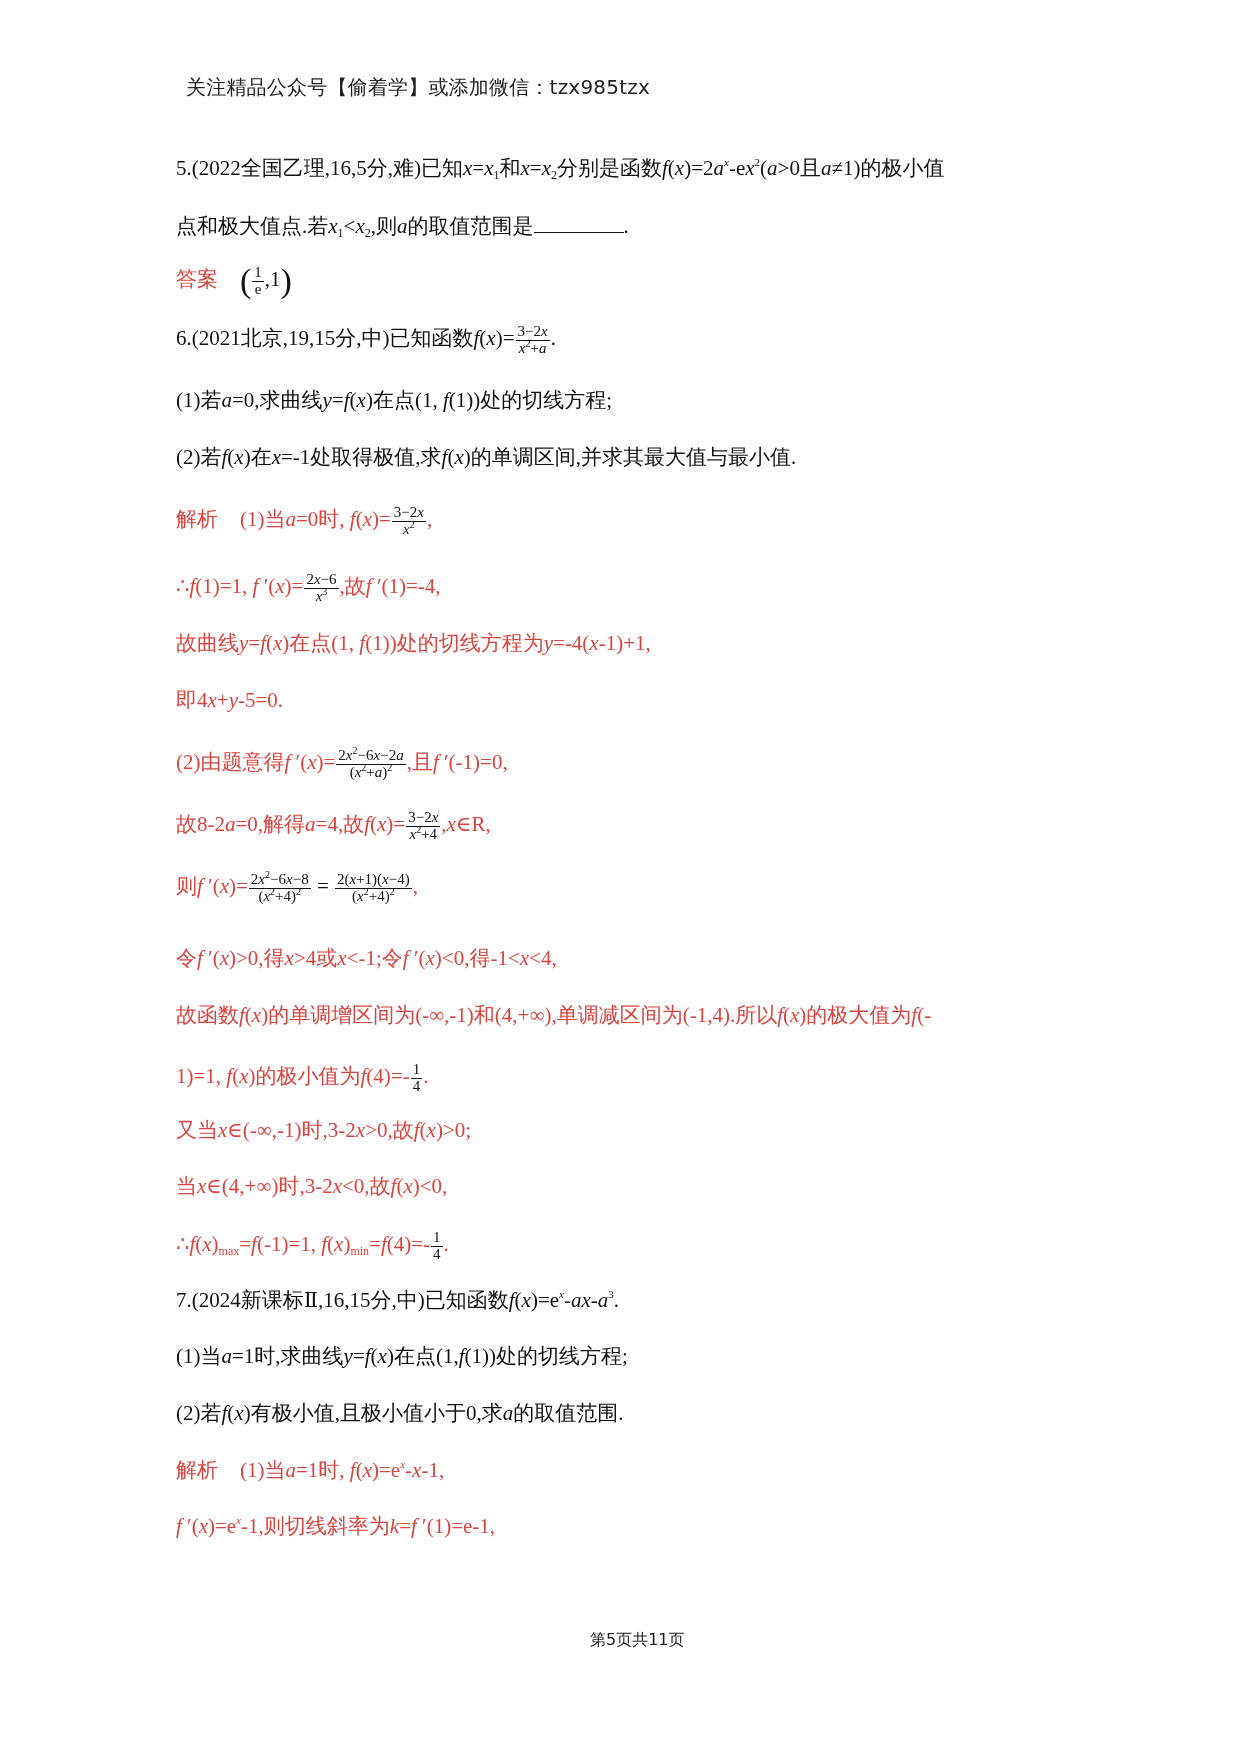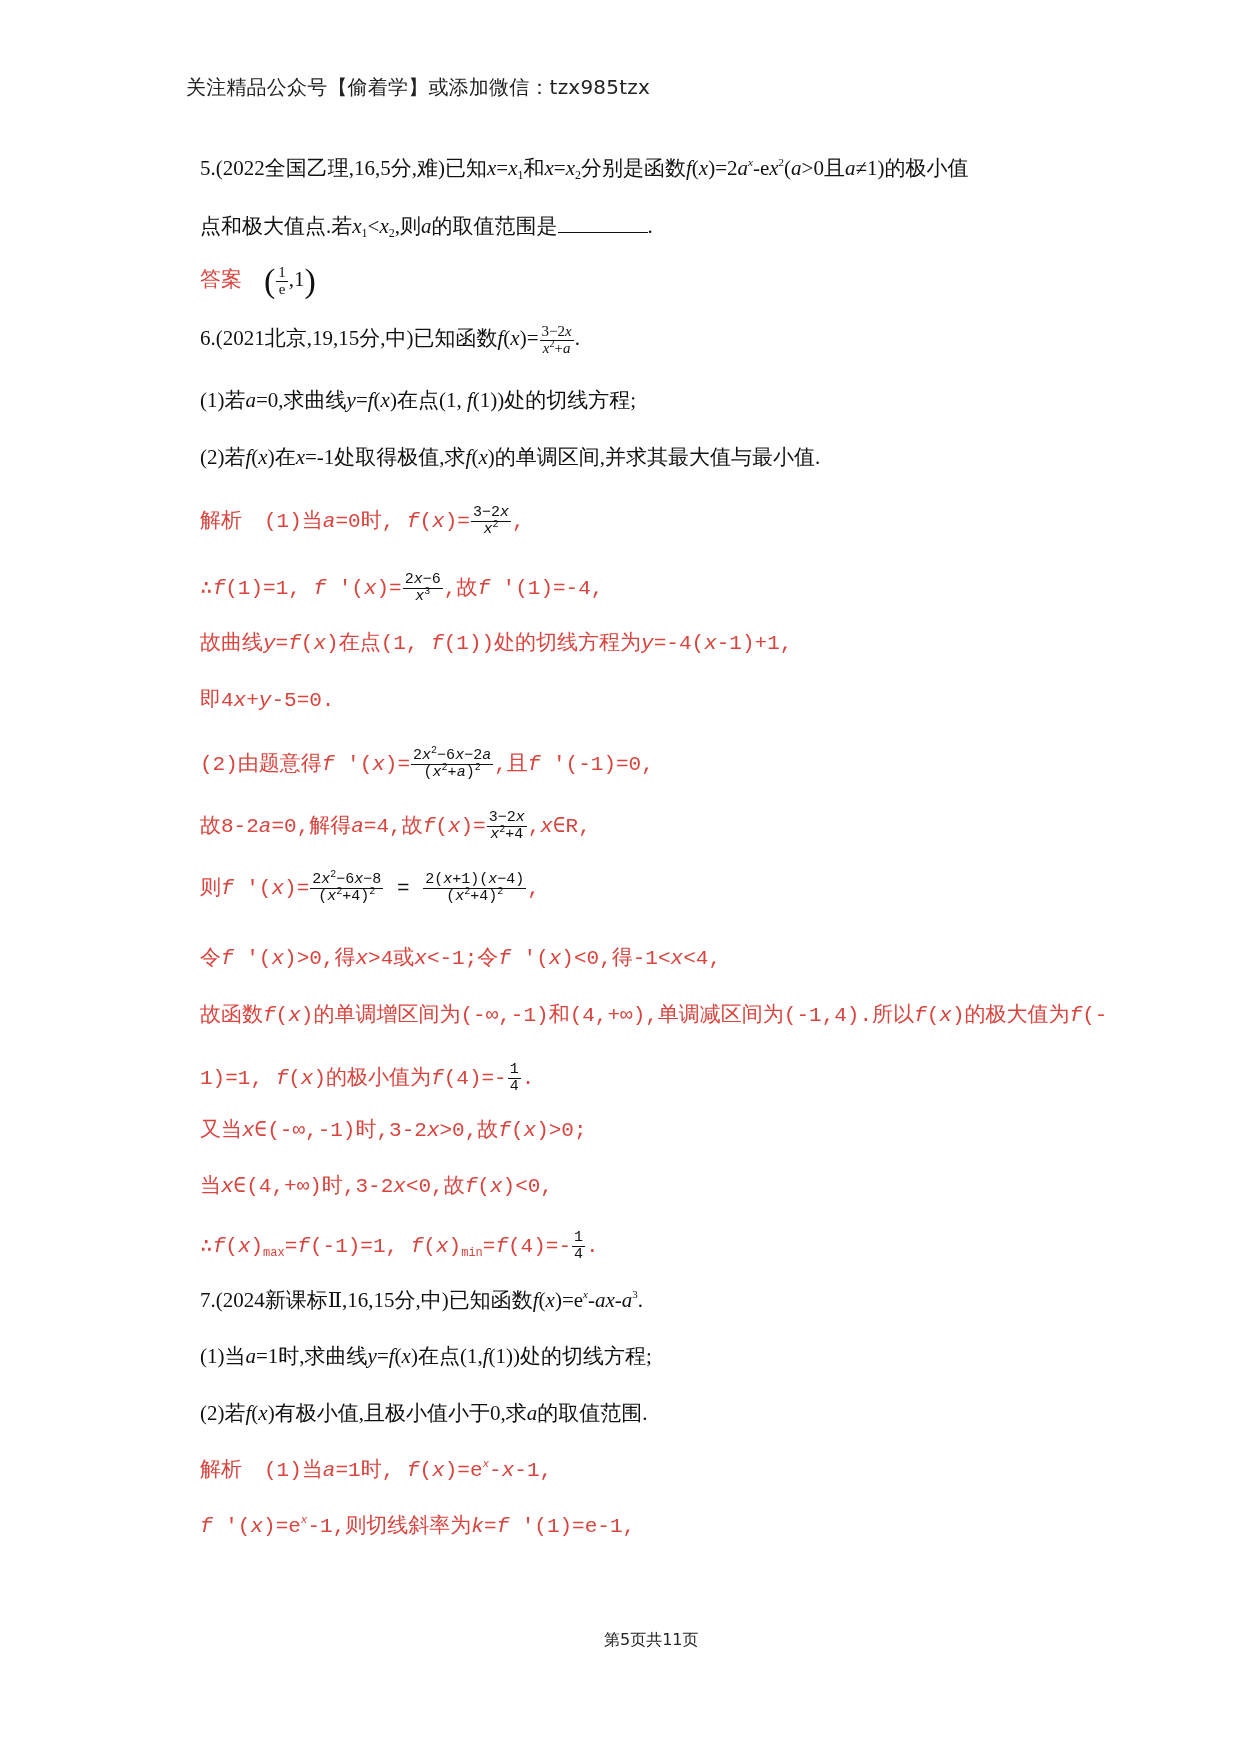--- a/index.html
+++ b/index.html
@@ -1,33 +1,33 @@
 <!DOCTYPE html>
 <html><head>
 <meta charset="utf-8">
 <style>
   html, body { margin: 0; padding: 0; background: #ffffff; }
   body { width: 1241px; height: 1755px; position: relative; overflow: hidden;
          font-family: "Liberation Serif", "DejaVu Serif", serif; color: #111; }
   .header { position: absolute; left: 186px; top: 74px; font-family: "DejaVu Sans", "Liberation Sans", sans-serif;
             font-size: 20px; color: #222; letter-spacing: 0.2px; }
-  .line { position: absolute; left: 200px; font-size: 21px; white-space: nowrap; line-height: 1; }
-  .red { color: #d9443e; font-family: Liberation Mono, monospace; }
+  .line { position: absolute; left: 176px; font-size: 21px; white-space: nowrap; line-height: 1; }
+  .red { color: #d9443e; }
   .label { margin-right: 22px; }
   i { font-style: italic; }
   sup { font-size: 11px; vertical-align: 9px; line-height: 0; }
   sub { font-size: 12px; vertical-align: -4px; line-height: 0; }
   .frac { display: inline-flex; flex-direction: column; align-items: center; vertical-align: middle;
           font-size: 15px; line-height: 1.05; margin: 0 1px; color: #111; }
   .frac .num { border-bottom: 1px solid #111; padding: 0 2px; }
   .frac .den { padding: 0 2px; }
   .frac sup { font-size: 10px; vertical-align: 6px; }
   .blank { display: inline-block; width: 90px; border-bottom: 1px solid #111; height: 18px; vertical-align: baseline; }
   .paren { font-size: 34px; vertical-align: middle; font-weight: 300; }
-  .footer { position: absolute; left: 604px; top: 1630px; font-family: "DejaVu Sans", "Liberation Sans", sans-serif;
+  .footer { position: absolute; left: 590px; top: 1630px; font-family: "DejaVu Sans", "Liberation Sans", sans-serif;
             font-size: 16px; color: #222; text-align: right; }
 </style>
 </head>
 <body>
 
 <div class="header">关注精品公众号【偷着学】或添加微信：tzx985tzx</div>
 
 <div class="line" style="top:158px">5.(2022全国乙理,16,5分,难)已知<i>x</i>=<i>x</i><sub>1</sub>和<i>x</i>=<i>x</i><sub>2</sub>分别是函数<i>f</i>(<i>x</i>)=2<i>a</i><sup><i>x</i></sup>-e<i>x</i><sup>2</sup>(<i>a</i>&gt;0且<i>a</i>≠1)的极小值</div>
 <div class="line" style="top:214px">点和极大值点.若<i>x</i><sub>1</sub>&lt;<i>x</i><sub>2</sub>,则<i>a</i>的取值范围是<span class="blank"></span>.</div>
 <div class="line" style="top:264px">

